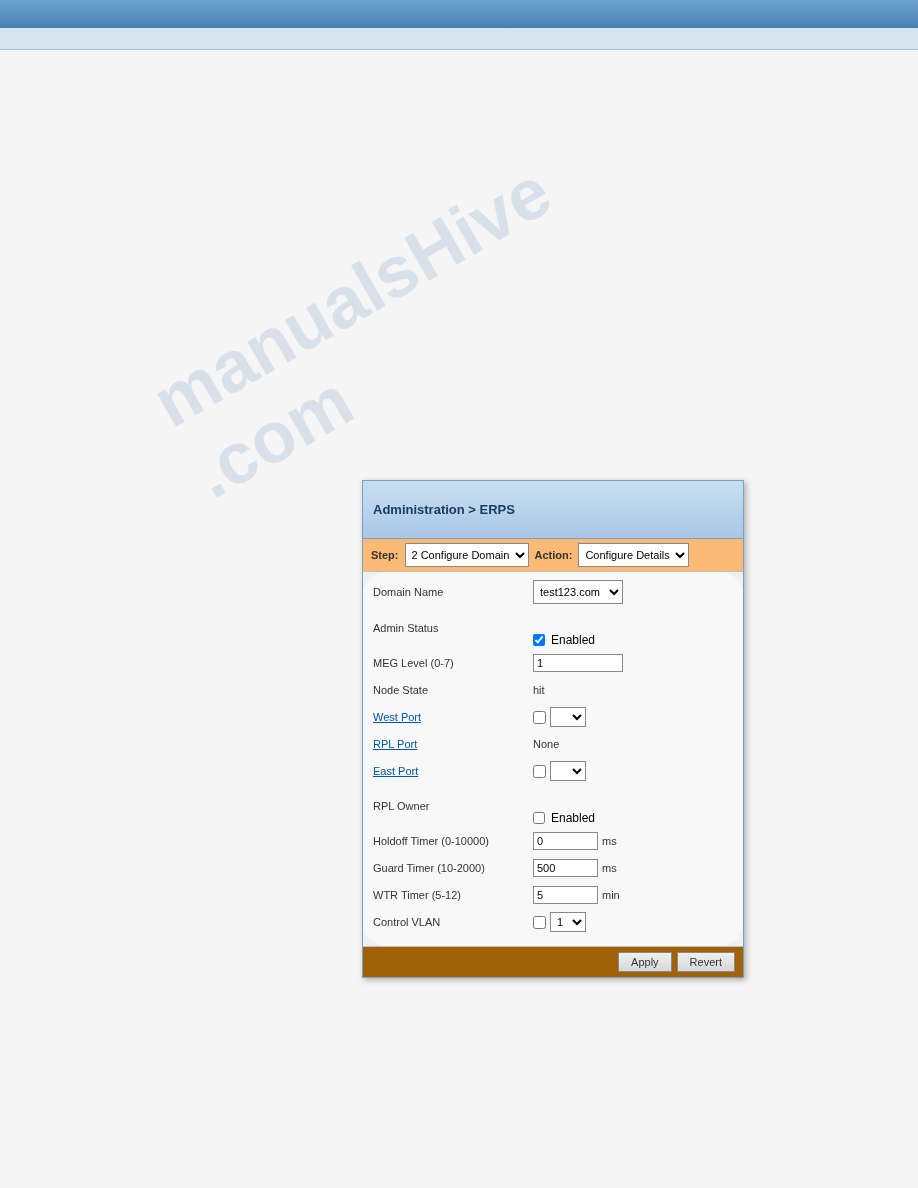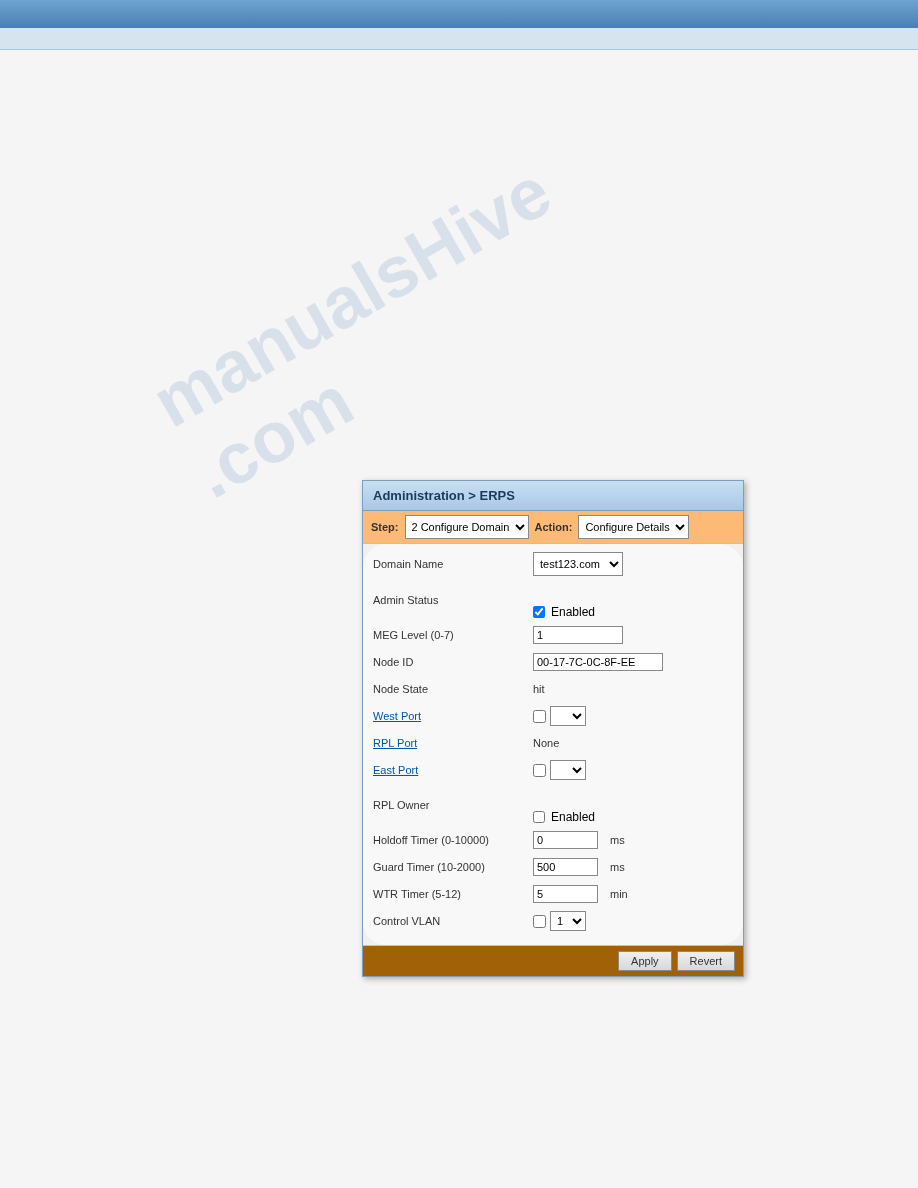--- a/index.html
+++ b/index.html
@@ -49,21 +49,21 @@
       top: 430px;
       left: 362px;
       width: 382px;
       background: #f0f0f0;
       border: 1px solid #7a9fc0;
       box-shadow: 2px 2px 6px rgba(0,0,0,0.3);
       z-index: 10;
     }
     .dialog-title {
       background: linear-gradient(to bottom, #c8dff0, #a8c8e8);
-      padding: 7px 10px;
+      padding: 21px 10px;
       font-size: 13px;
       font-weight: bold;
       color: #1a3a5c;
       border-bottom: 1px solid #7a9fc0;
     }
     .dialog-toolbar {
       background: #fdba74;
       padding: 4px 8px;
       border-bottom: 1px solid #c0c0c0;
       display: flex;
@@ -142,21 +142,21 @@
       height: 12px;
     }
     .port-row {
       display: flex;
       align-items: center;
       gap: 4px;
     }
     .unit-label {
       font-size: 11px;
       color: #333;
-      margin-left: 12px;
+      margin-left: 4px;
     }
     .dialog-footer {
       background: #a16207;
       padding: 5px 8px;
       border-top: 1px solid #c0c0c0;
       display: flex;
       justify-content: flex-end;
       gap: 5px;
     }
     .btn {
@@ -212,24 +212,20 @@
           <input type="checkbox" checked="" style="">
           <span>Enabled</span>
         </div>
       </div>
 
       <div class="form-row">
         <span class="form-label">MEG Level (0-7)</span>
         <input type="text" class="text-input text-input-med" value="1" style="">
       </div>
 
-      <div class="form-row">
-        <span class="form-label">Node ID</span>
-        <input type="text" class="text-input text-input-wide" value="00-17-7C-0C-8F-EE" style="">
-      </div>
 
       <div class="form-row">
         <span class="form-label">Node State</span>
         <span class="form-value">hit</span>
       </div>
 
       <div class="form-row">
         <span class="form-label blue">West Port</span>
         <div class="port-row">
           <input type="checkbox" style="">

